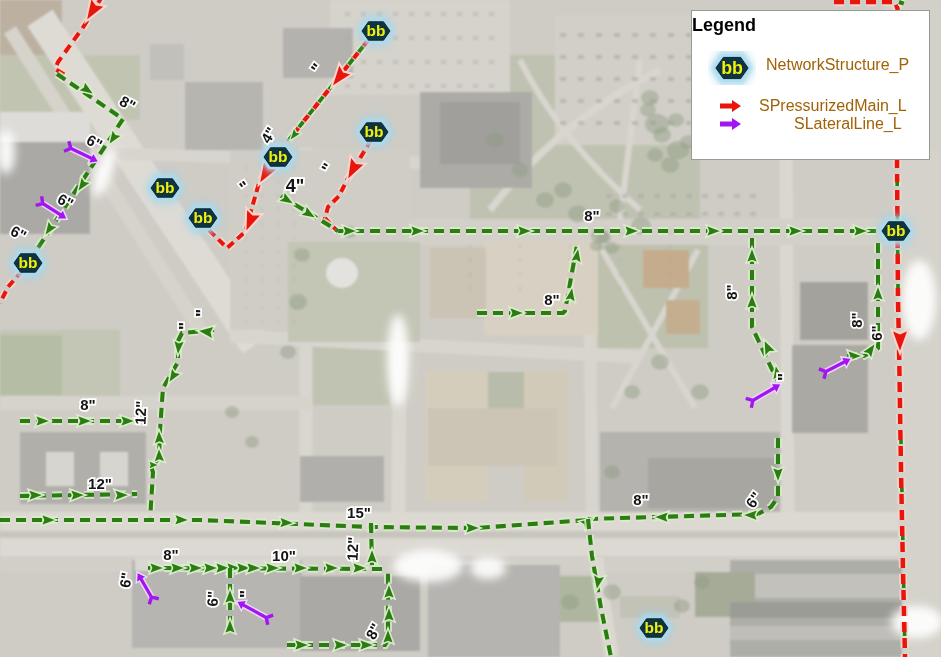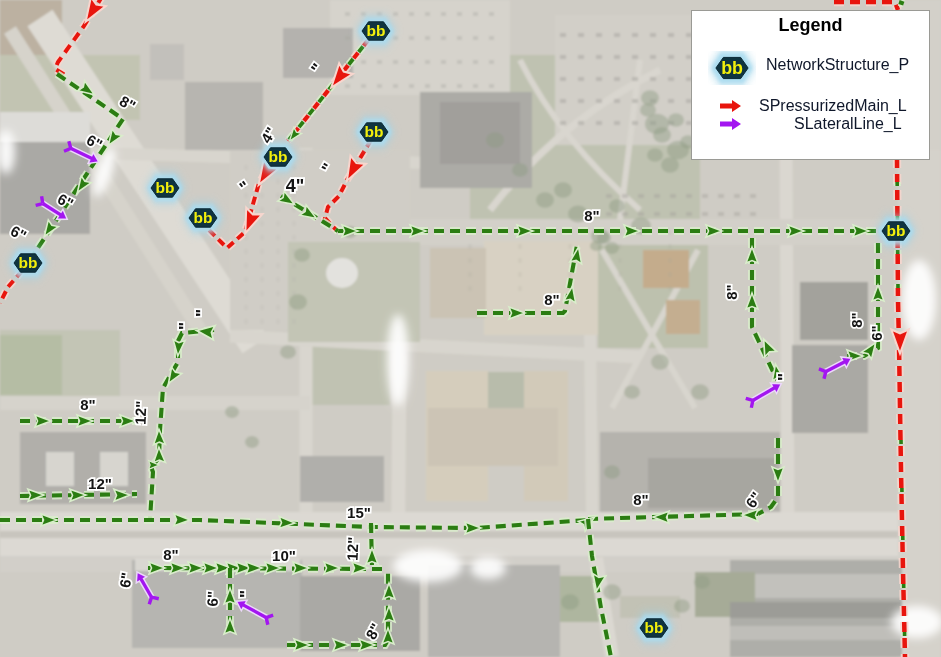--- a/index.html
+++ b/index.html
@@ -1,20 +1,20 @@
 <!DOCTYPE html>
 <html><head><meta charset="utf-8">
 <style>
 html,body{margin:0;padding:0;}
 #map{position:relative;width:941px;height:657px;overflow:hidden;font-family:"Liberation Sans",sans-serif;background:#cfccc5;}
 .lb{fill:#141414;stroke:#ffffff;stroke-width:3.6px;paint-order:stroke;font-family:"Liberation Sans",sans-serif;}
 #legend{position:absolute;left:691px;top:10px;width:239px;height:150px;background:#ffffff;border:1px solid #9a9a95;box-sizing:border-box;z-index:5;}
-.lg-title{position:absolute;top:4px;left:0;width:100%;text-align:center;font-size:18px;font-weight:bold;color:#000;}
+.lg-title{position:absolute;top:4px;left:0;width:100%;font-size:18px;font-weight:bold;color:#000;}
 .lg-row{position:absolute;left:0;width:100%;height:30px;}
-.lg-txt{position:absolute;top:3px;font-size:16px;color:#0f172a;white-space:nowrap;}
+.lg-txt{position:absolute;top:3px;font-size:16px;color:#a16207;white-space:nowrap;}
 </style></head>
 <body>
 <div id="map">
 <svg width="941" height="657" viewBox="0 0 941 657">
 <defs>
 <path id="ar" d="M3,0 L-13,6 L-10.5,0 L-13,-6 Z"></path>
 <filter id="blur1" x="-60%" y="-60%" width="220%" height="220%">
           <feGaussianBlur stdDeviation="1.3"></feGaussianBlur>
         </filter>
 <filter id="blur2" x="-60%" y="-60%" width="220%" height="220%">

